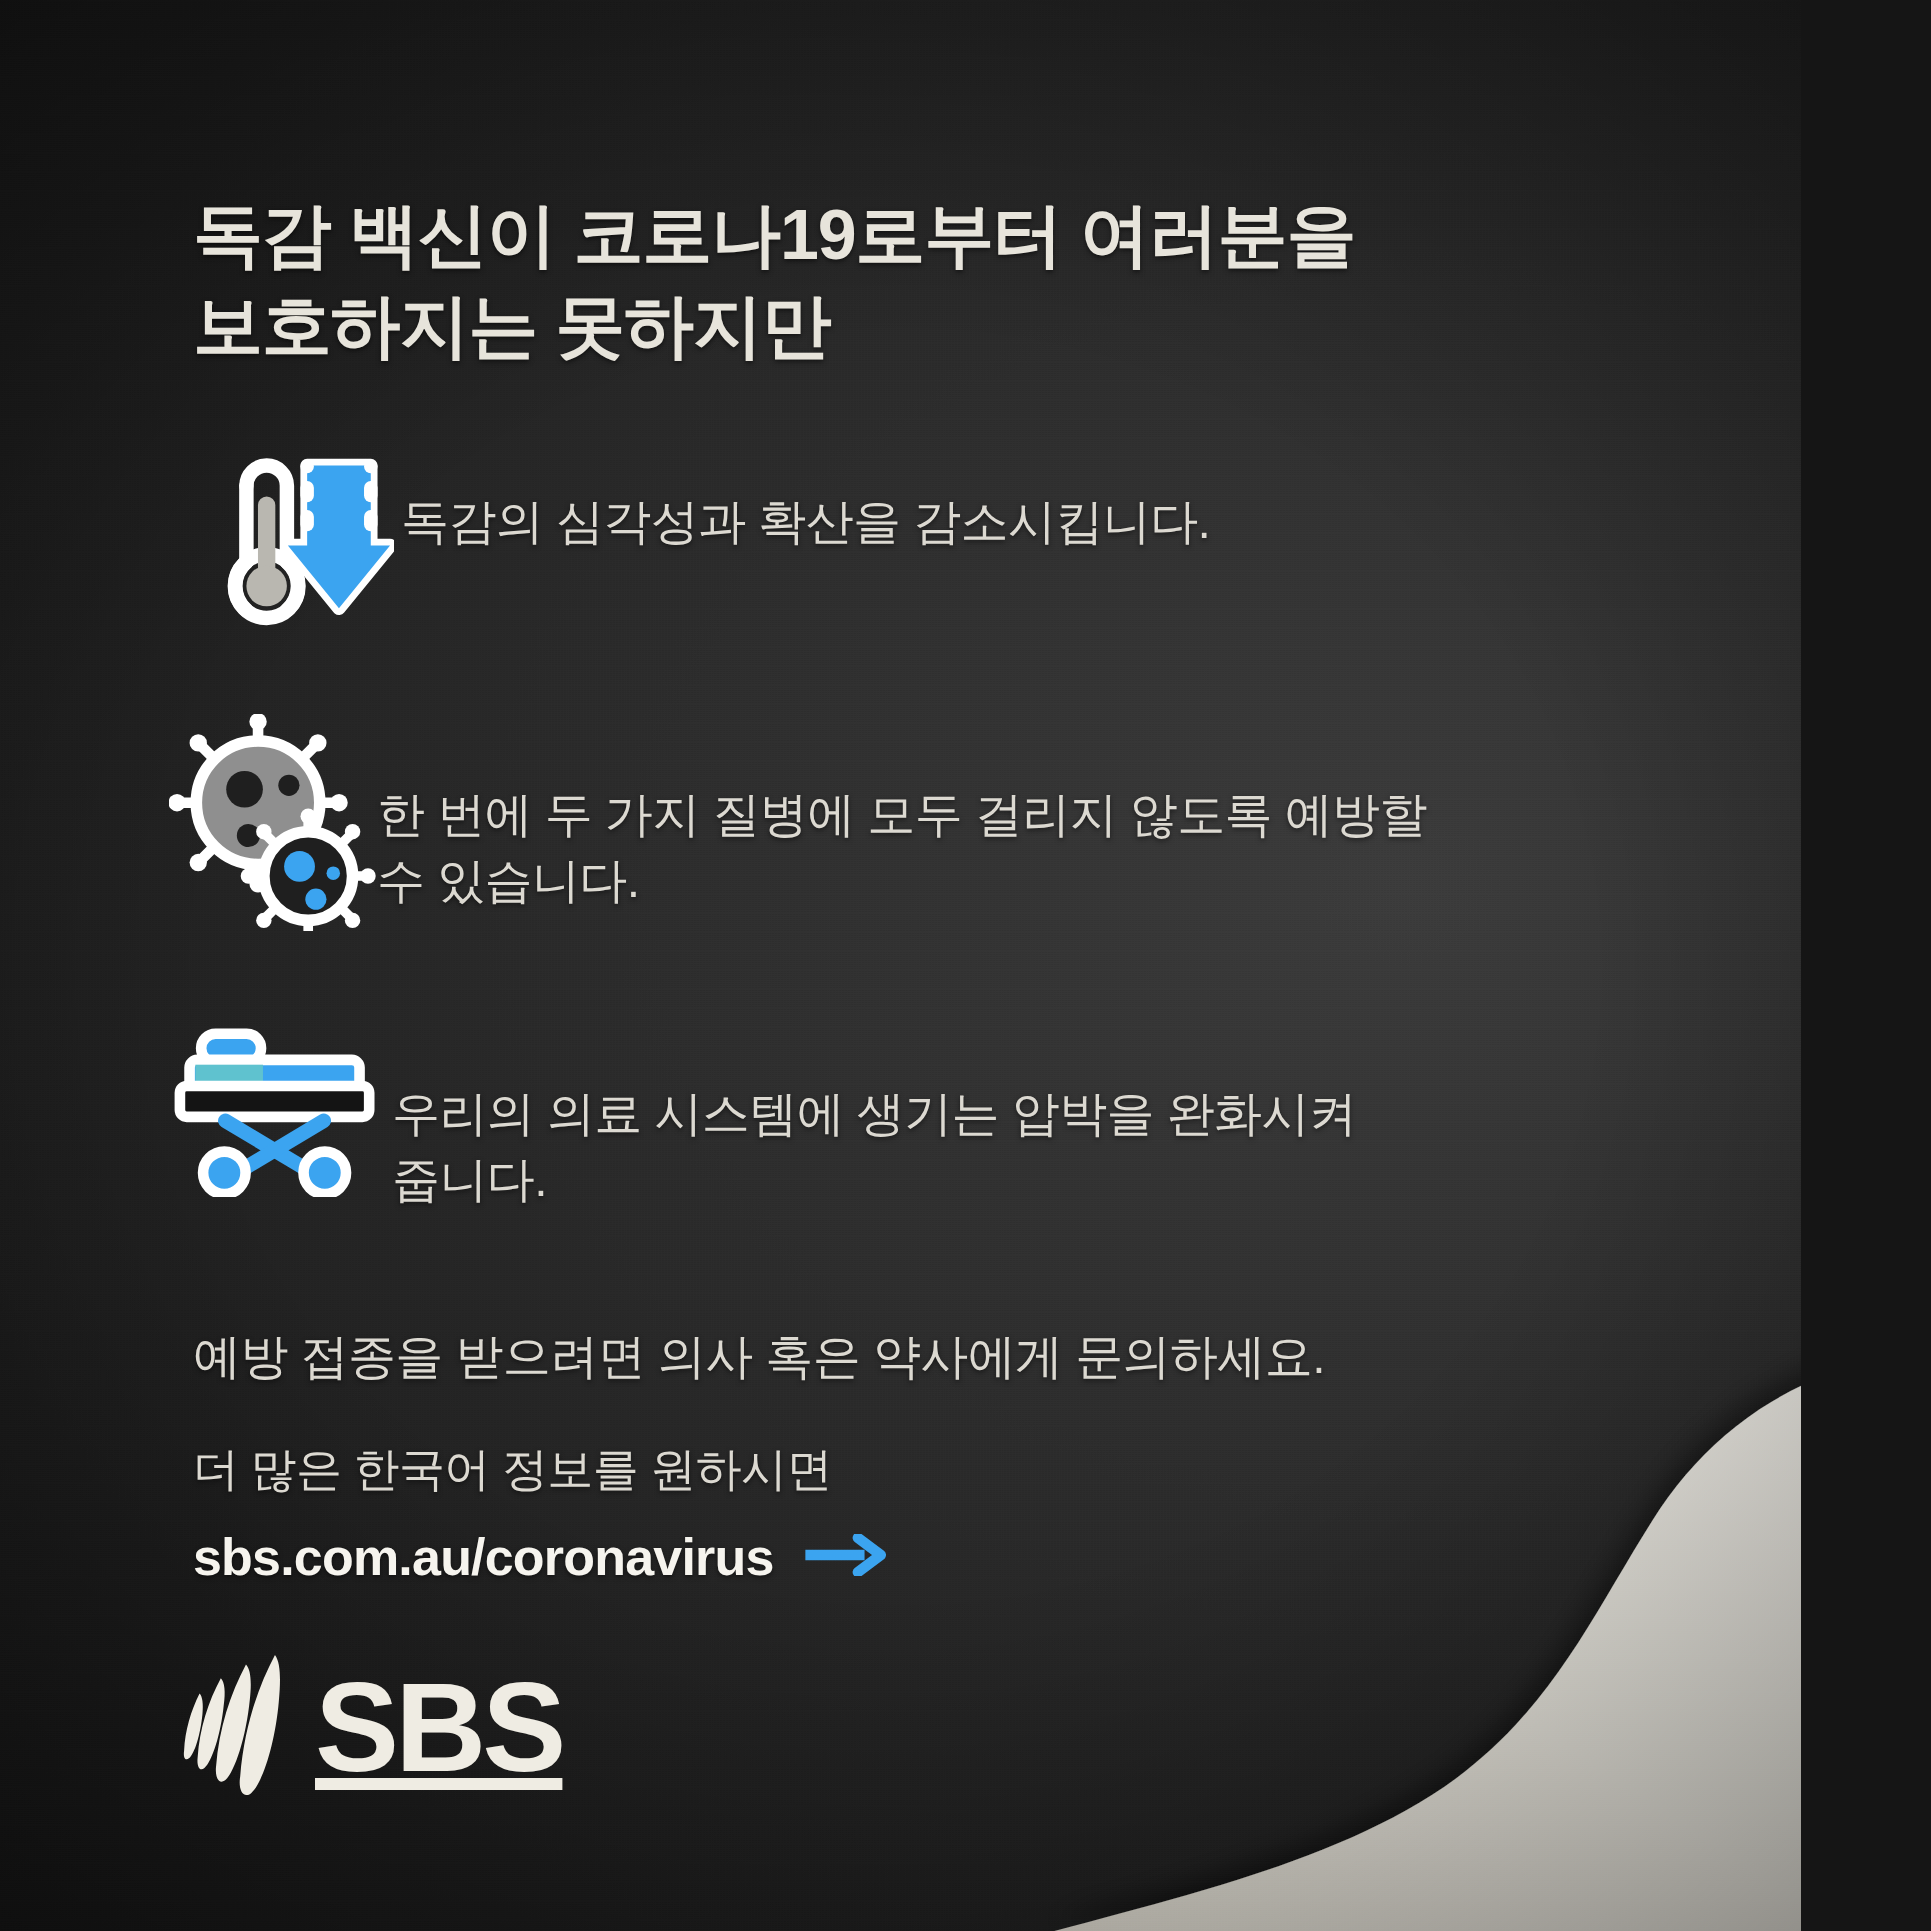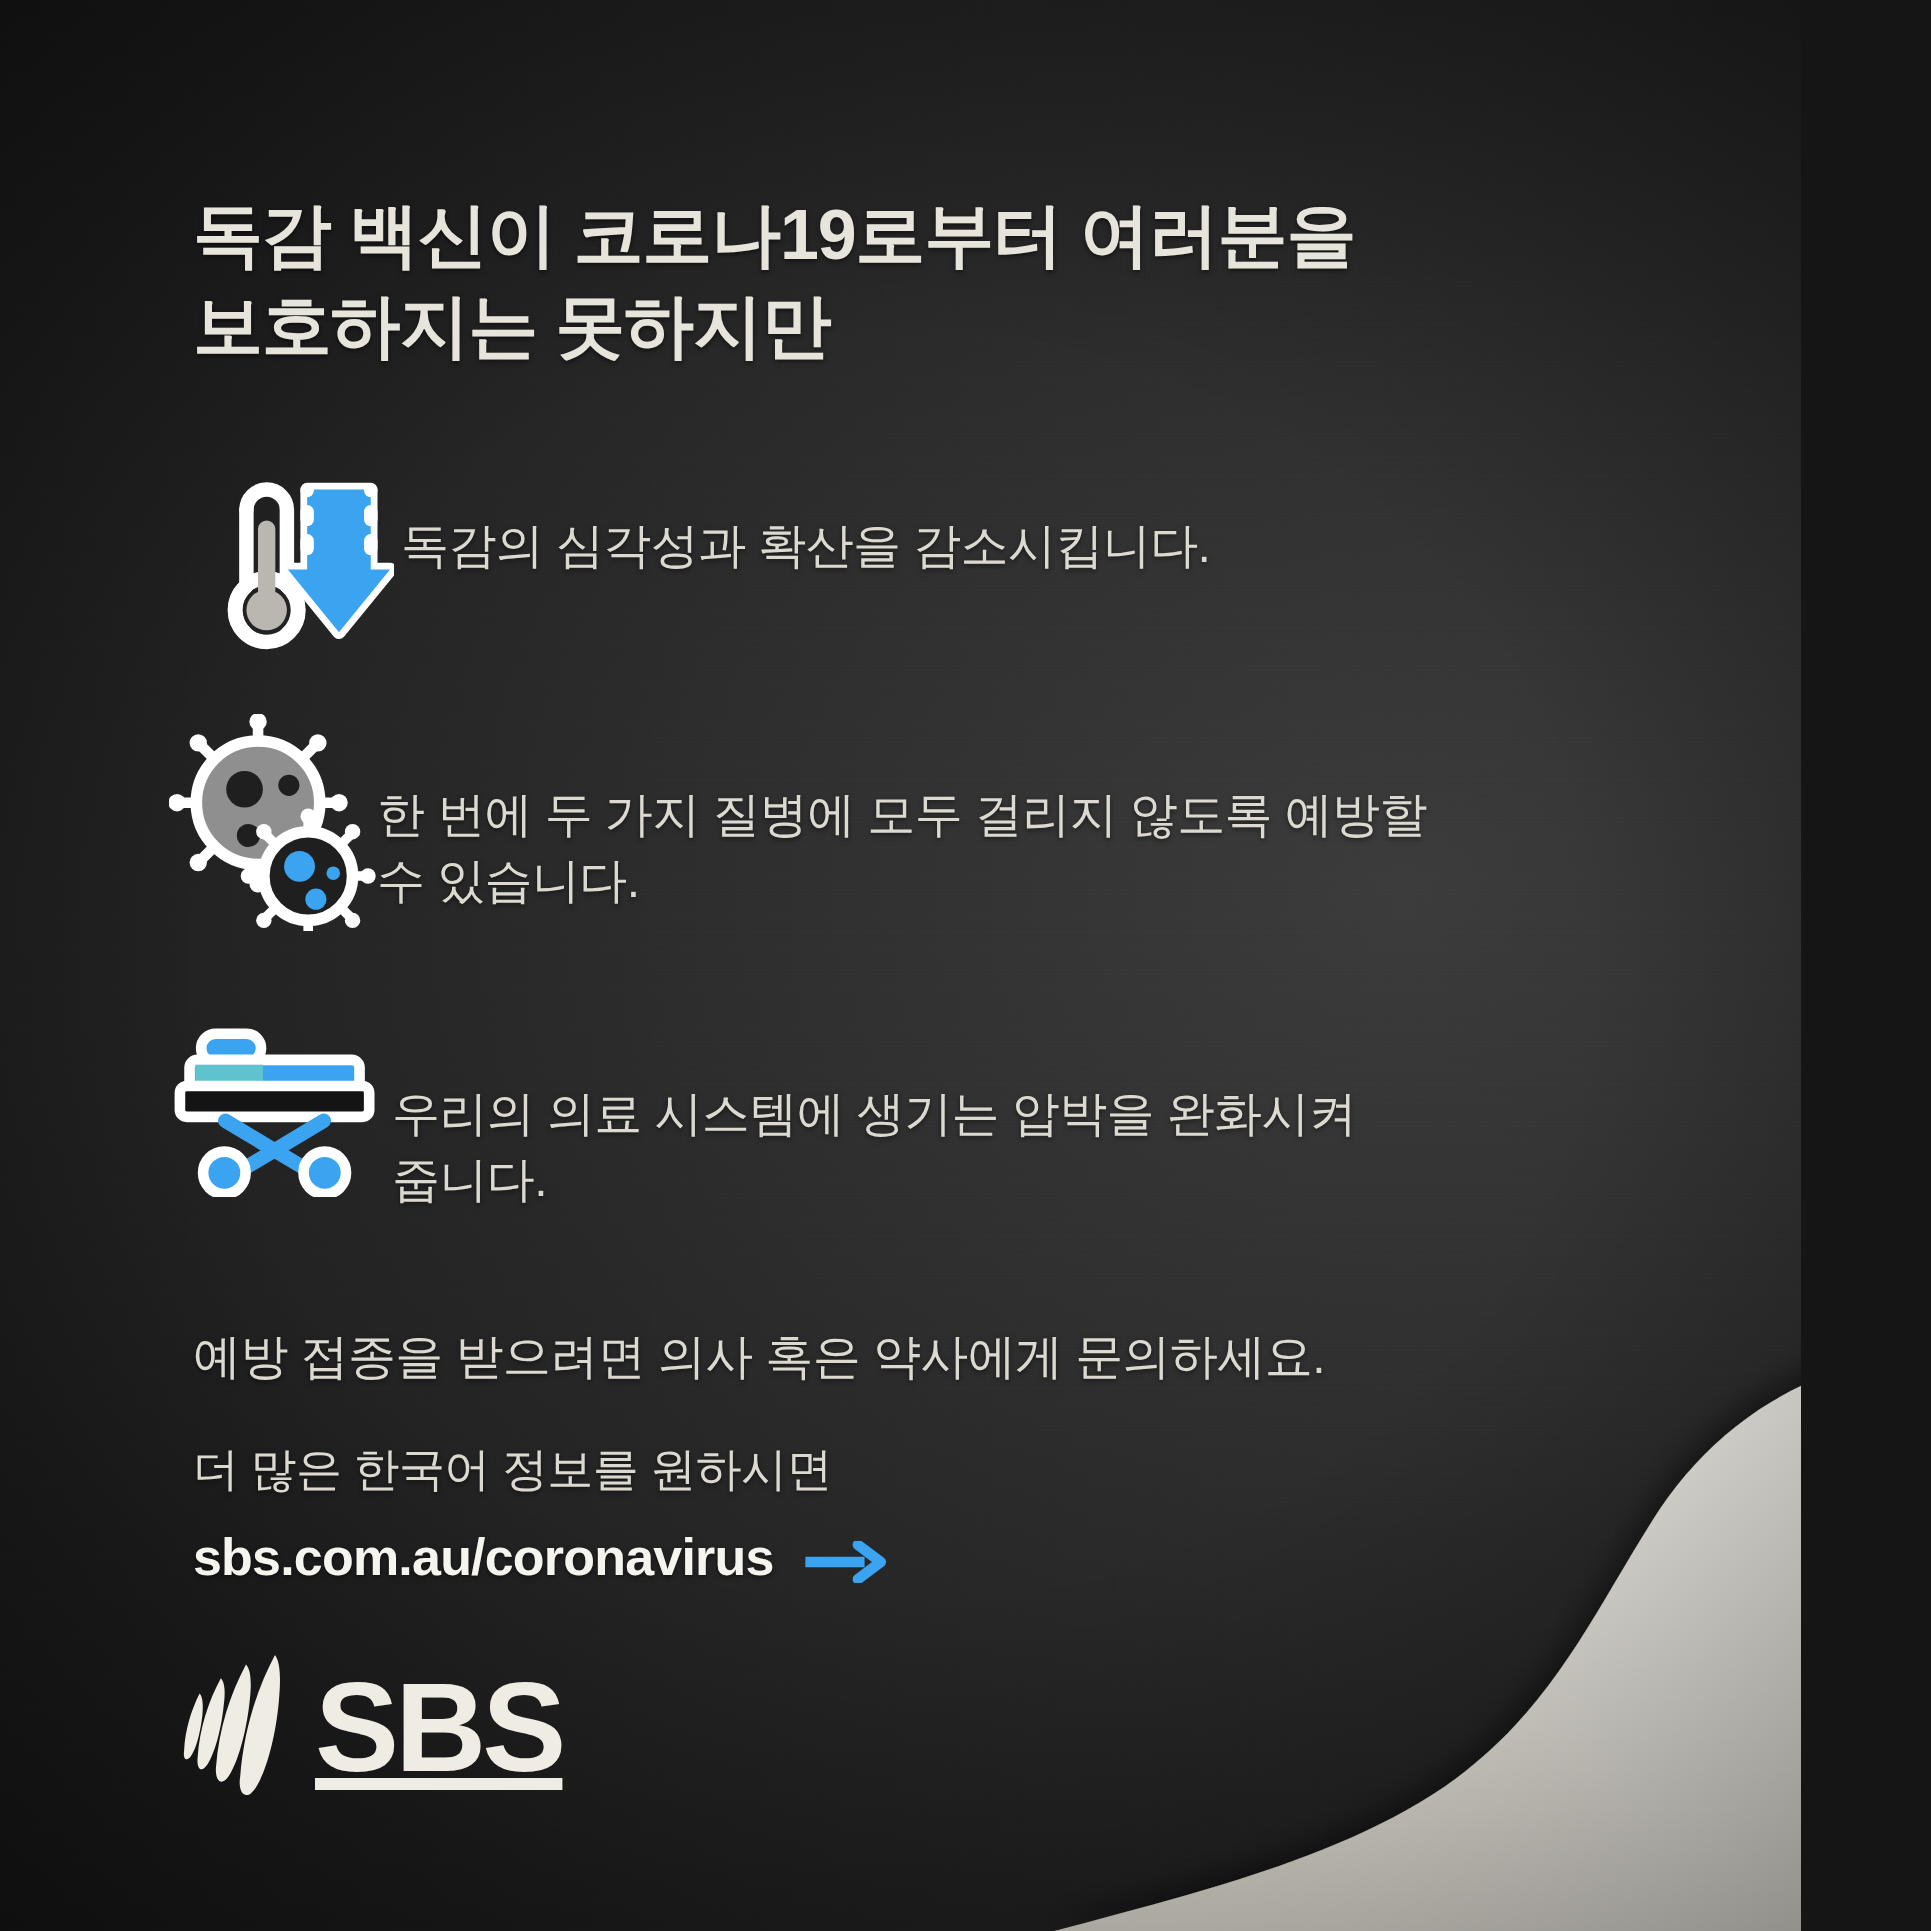--- a/index.html
+++ b/index.html
@@ -56,39 +56,39 @@
   .bullet{position:absolute;display:flex;align-items:flex-start;}
   .bullet .ico{width:208px;flex:0 0 208px;display:flex;justify-content:center;}
   .bullet .btxt{
     color:#DCD9D1;
     font-size:48px;
     line-height:1.38;
     letter-spacing:-0.6px;
     white-space:pre-line;
     text-shadow:0 1.9px 4.8px rgba(0,0,0,.5);
   }
-  #bullet-0{left:193px;top:478px;width:1506px;}
+  #bullet-0{left:193px;top:454px;width:1506px;}
   #bullet-0 .btxt{padding-top:35px;}
   #bullet-1{left:169px;top:714px;width:1564px;}
   #bullet-1 .btxt{padding-top:68px;}
   #bullet-2{left:172px;top:1028px;width:1545px;gap:12px;}
   #bullet-2 .btxt{padding-top:53px;}
 
   .footline{
     position:absolute;left:193px;
     color:#DCD9D1;
     letter-spacing:-0.6px;
     text-shadow:0 1.9px 4.8px rgba(0,0,0,.5);
   }
   #advice{top:1325px;font-size:48px;}
   #moreinfo{top:1439px;font-size:46px;}
 
   #urlrow{
     position:absolute;left:193px;top:1527px;
-    display:flex;align-items:flex-end;gap:29px;
+    display:flex;align-items:center;gap:29px;
   }
   #url{
     color:#F6F4EE;font-size:52px;font-weight:bold;letter-spacing:-0.8px;
     text-shadow:0 1.9px 4.8px rgba(0,0,0,.5);
   }
   #arrow-wrap{display:flex;align-items:center;padding-bottom:3.9px;}
 
   #logo{position:absolute;left:182px;top:1653px;display:flex;align-items:center;}
   #logo .wordmark{
     color:#EFECE3;font-size:126px;font-weight:bold;

